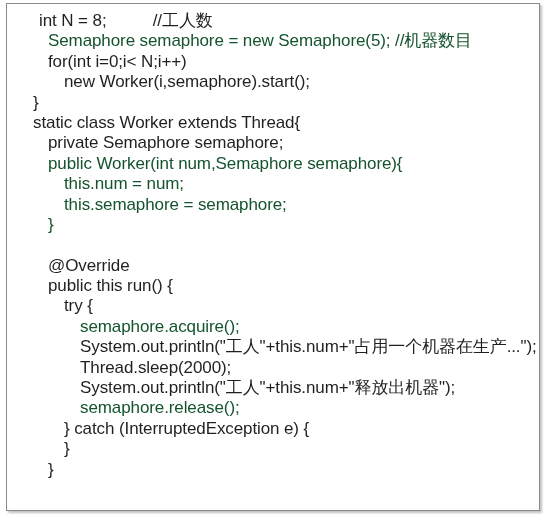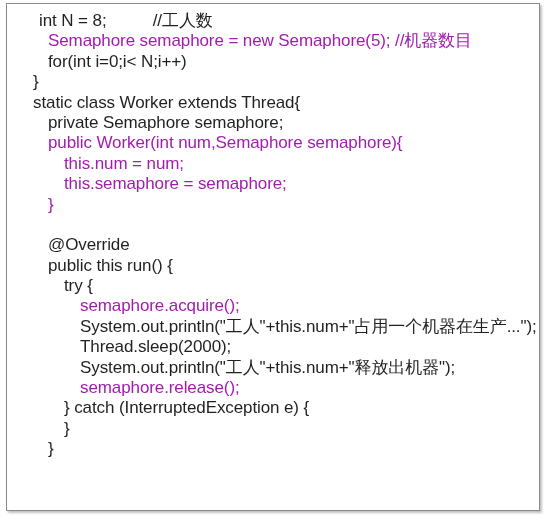--- a/index.html
+++ b/index.html
@@ -35,38 +35,39 @@
   }
 
   .code-line {
     height: 20.4px;
     line-height: 20.4px;
     font-size: 17px;
     white-space: pre;
     color: #221f1f;
     letter-spacing: -0.1px;
   }
-  .code-line.blue { color: #a21caf; }
+  .code-line.blue { color: #14532d; }
   .code-line.blank { color: transparent; }
 
   
   .i0 { padding-left: 26px; }
   .i1 { padding-left: 32px; }
   .i2 { padding-left: 41px; }
   .i3 { padding-left: 57px; }
   .i4 { padding-left: 73px; }
 </style>
 </head>
 <body>
 
 <div id="code-figure">
   <div id="code-listing">
       <div class="code-line i1">int N = 8;          //工人数</div>
       <div class="code-line i2 blue">Semaphore semaphore = new Semaphore(5); //机器数目</div>
       <div class="code-line i2">for(int i=0;i&lt; N;i++)</div>
+      <div class="code-line i3">new Worker(i,semaphore).start();</div>
       <div class="code-line i0">}</div>
       <div class="code-line i0">static class Worker extends Thread{</div>
       <div class="code-line i2">private Semaphore semaphore;</div>
       <div class="code-line i2 blue">public Worker(int num,Semaphore semaphore){</div>
       <div class="code-line i3 blue">this.num = num;</div>
       <div class="code-line i3 blue">this.semaphore = semaphore;</div>
       <div class="code-line i2 blue">}</div>
       <div class="code-line i0 blank"></div>
       <div class="code-line i2">@Override</div>
       <div class="code-line i2">public this run() {</div>

